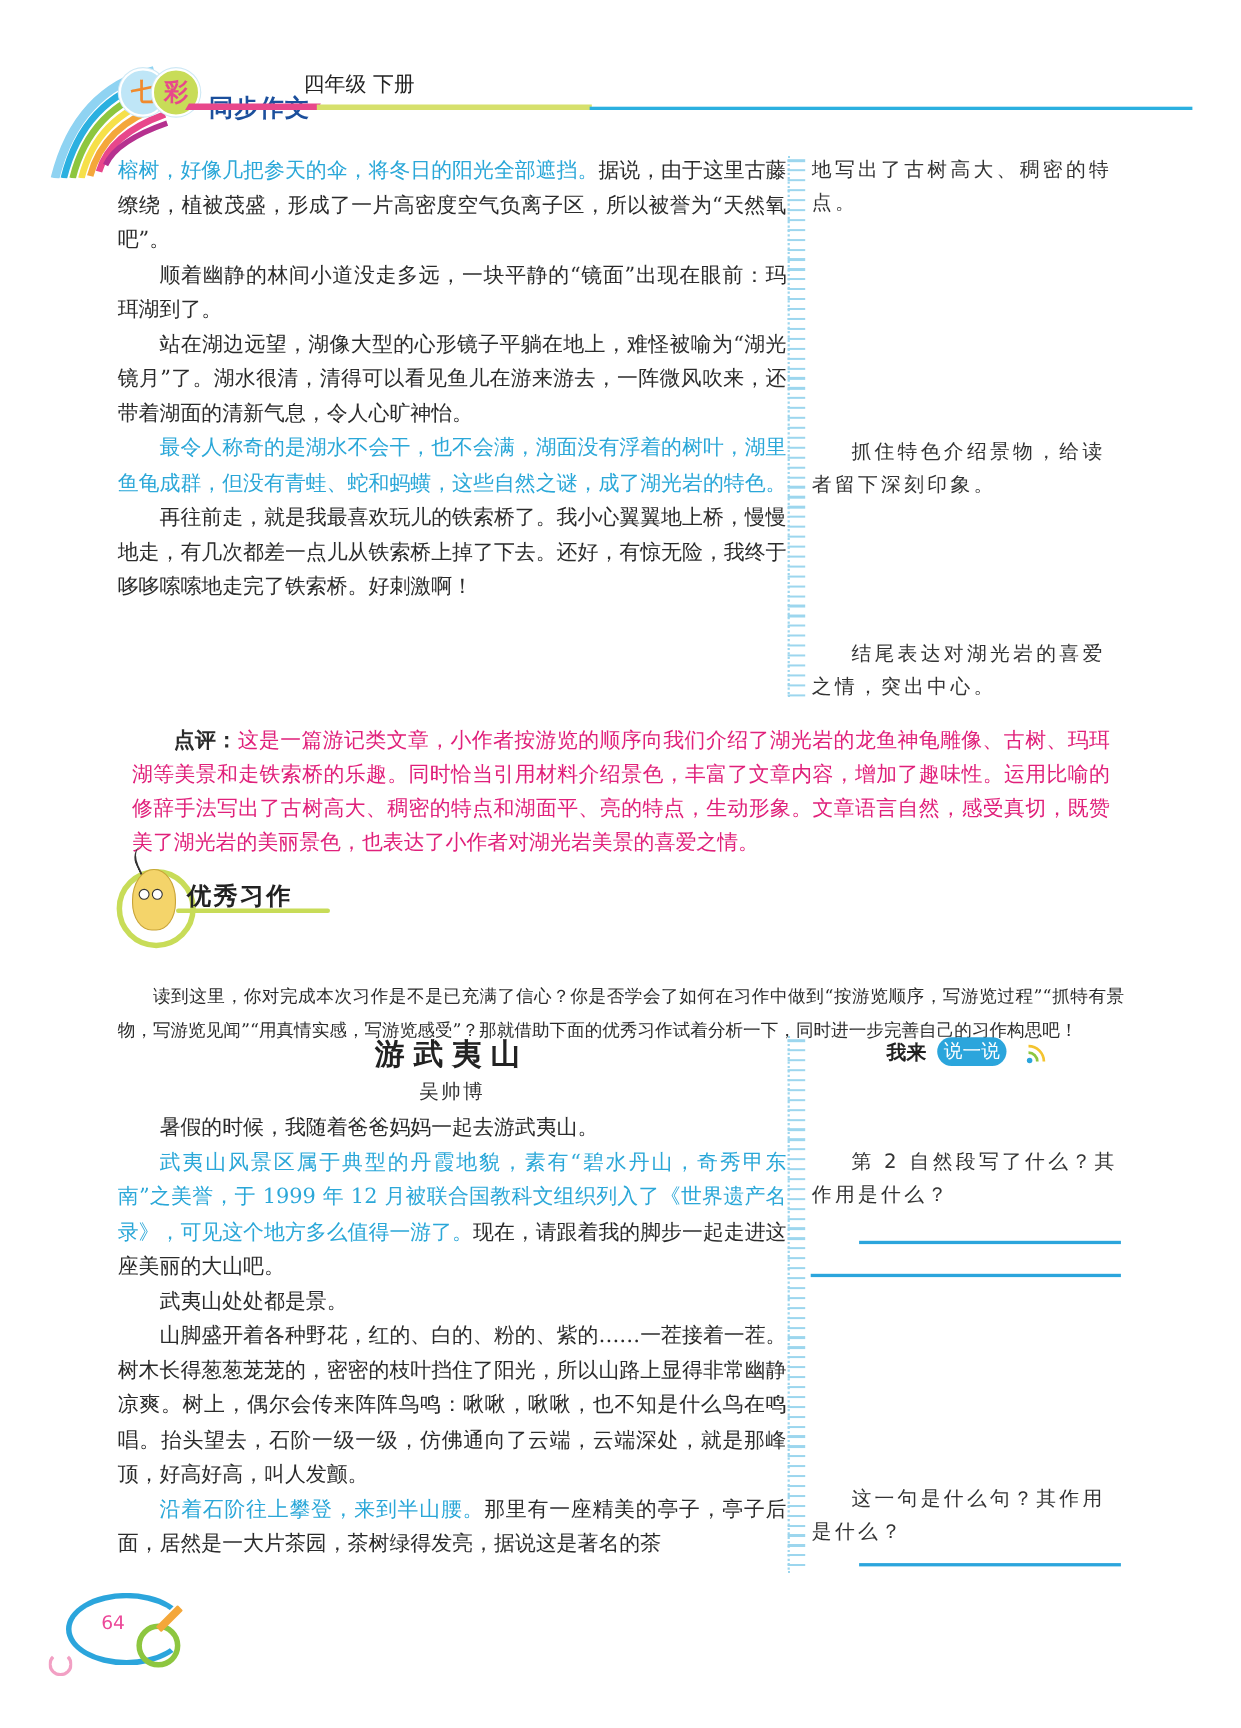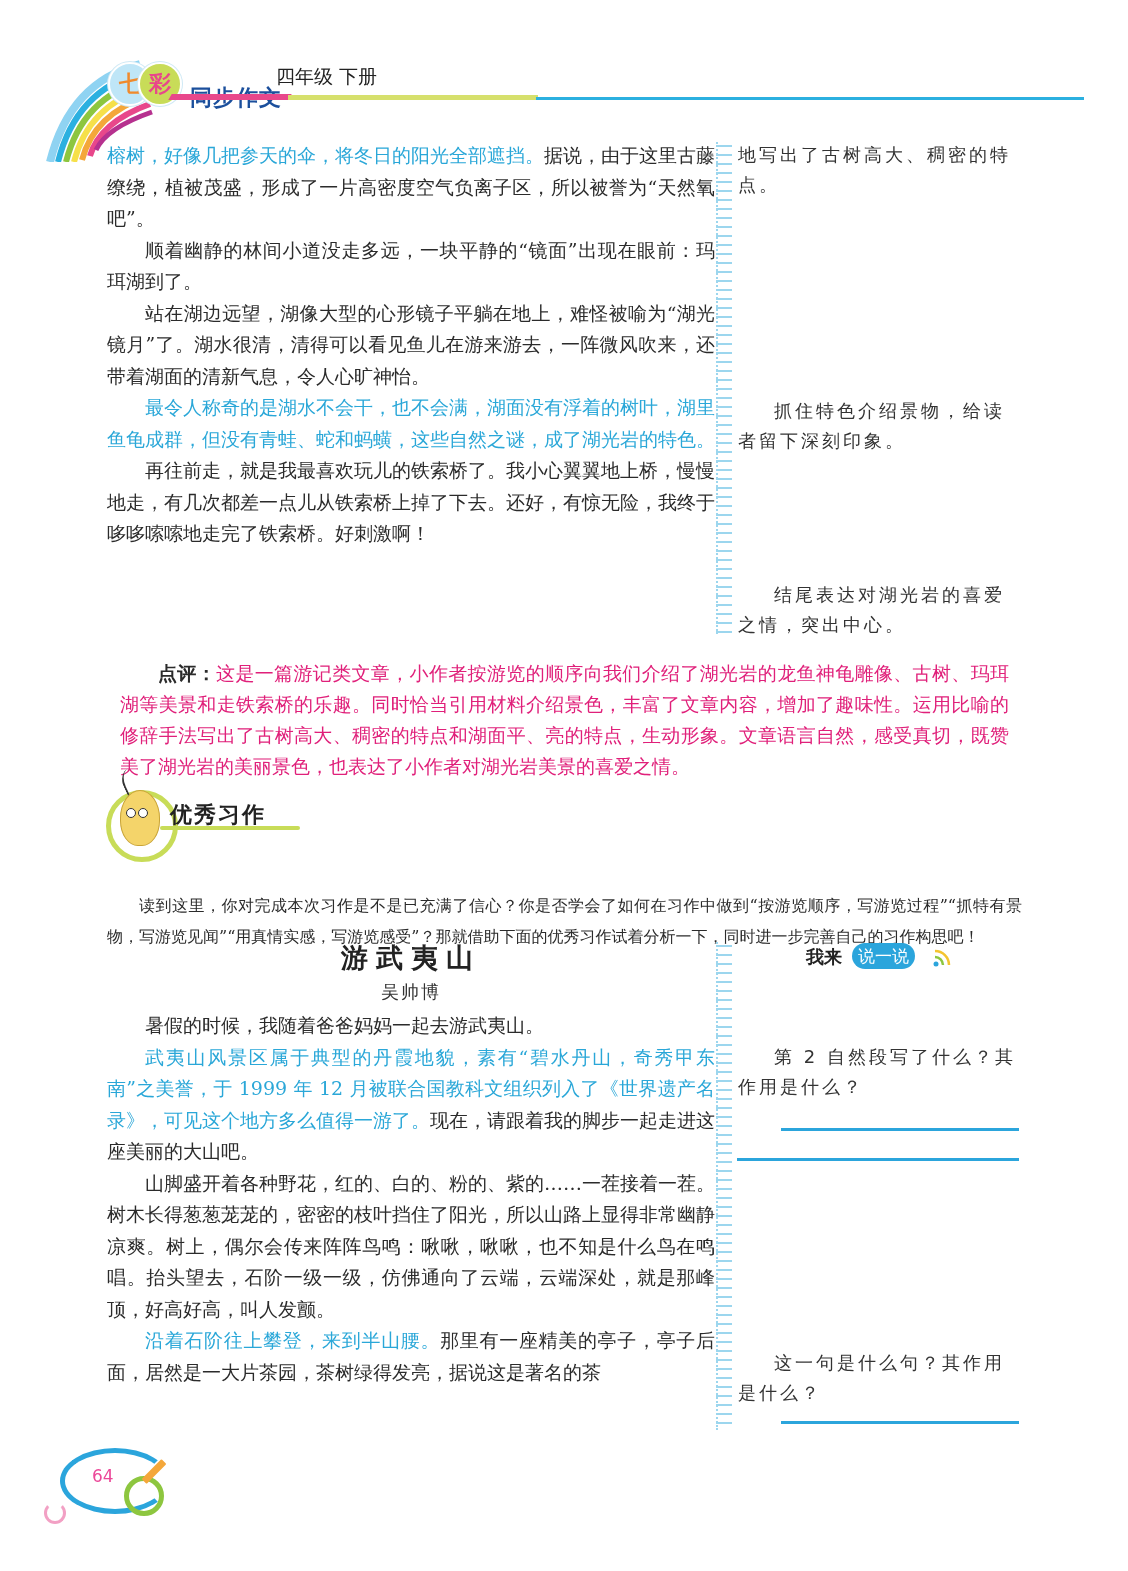--- a/index.html
+++ b/index.html
@@ -123,20 +123,21 @@
 <div class="abs intro">
   <p>读到这里，你对完成本次习作是不是已充满了信心？你是否学会了如何在习作中做到“按游览顺序，写游览过程”“抓特有景物，写游览见闻”“用真情实感，写游览感受”？那就借助下面的优秀习作试着分析一下，同时进一步完善自己的习作构思吧！</p>
 </div>
 
 <div class="abs essay-title">游武夷山</div>
 <div class="abs essay-author">吴帅博</div>
 
 <div class="abs col" style="top:1010px;">
   <p class="ind">暑假的时候，我随着爸爸妈妈一起去游武夷山。</p>
   <p class="ind"><span class="blue">武夷山风景区属于典型的丹霞地貌，素有“碧水丹山，奇秀甲东南”之美誉，于 1999 年 12 月被联合国教科文组织列入了《世界遗产名录》，可见这个地方多么值得一游了。</span><span>现在，请跟着我的脚步一起走进这座美丽的大山吧。</span></p>
+  <p class="ind">武夷山处处都是景。</p>
   <p class="ind">山脚盛开着各种野花，红的、白的、粉的、紫的……一茬接着一茬。树木长得葱葱茏茏的，密密的枝叶挡住了阳光，所以山路上显得非常幽静凉爽。树上，偶尔会传来阵阵鸟鸣：啾啾，啾啾，也不知是什么鸟在鸣唱。抬头望去，石阶一级一级，仿佛通向了云端，云端深处，就是那峰顶，好高好高，叫人发颤。</p>
   <p class="ind"><span class="blue">沿着石阶往上攀登，来到半山腰。</span><span>那里有一座精美的亭子，亭子后面，居然是一大片茶园，茶树绿得发亮，据说这是著名的茶</span></p>
 </div>
 
 <div class="abs wavy" style="top:942px;height:488px;"></div>
 
 <div class="abs talk-label">我来</div>
 <div class="abs talk-pill">说一说</div>
 <svg class="abs rss" viewBox="0 0 20 20">
   <circle cx="4" cy="16" r="2.5" fill="#2ba5dc"></circle>

